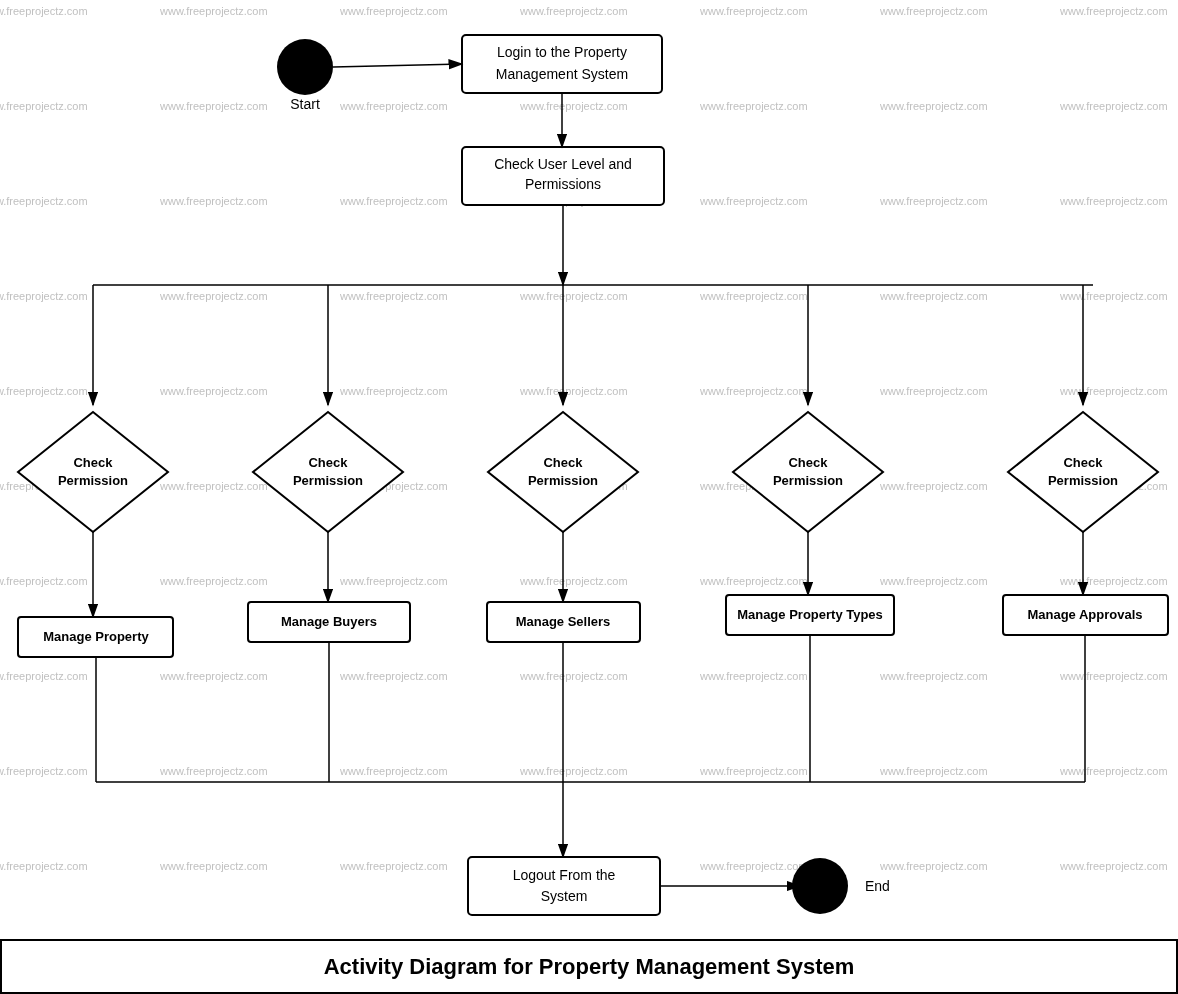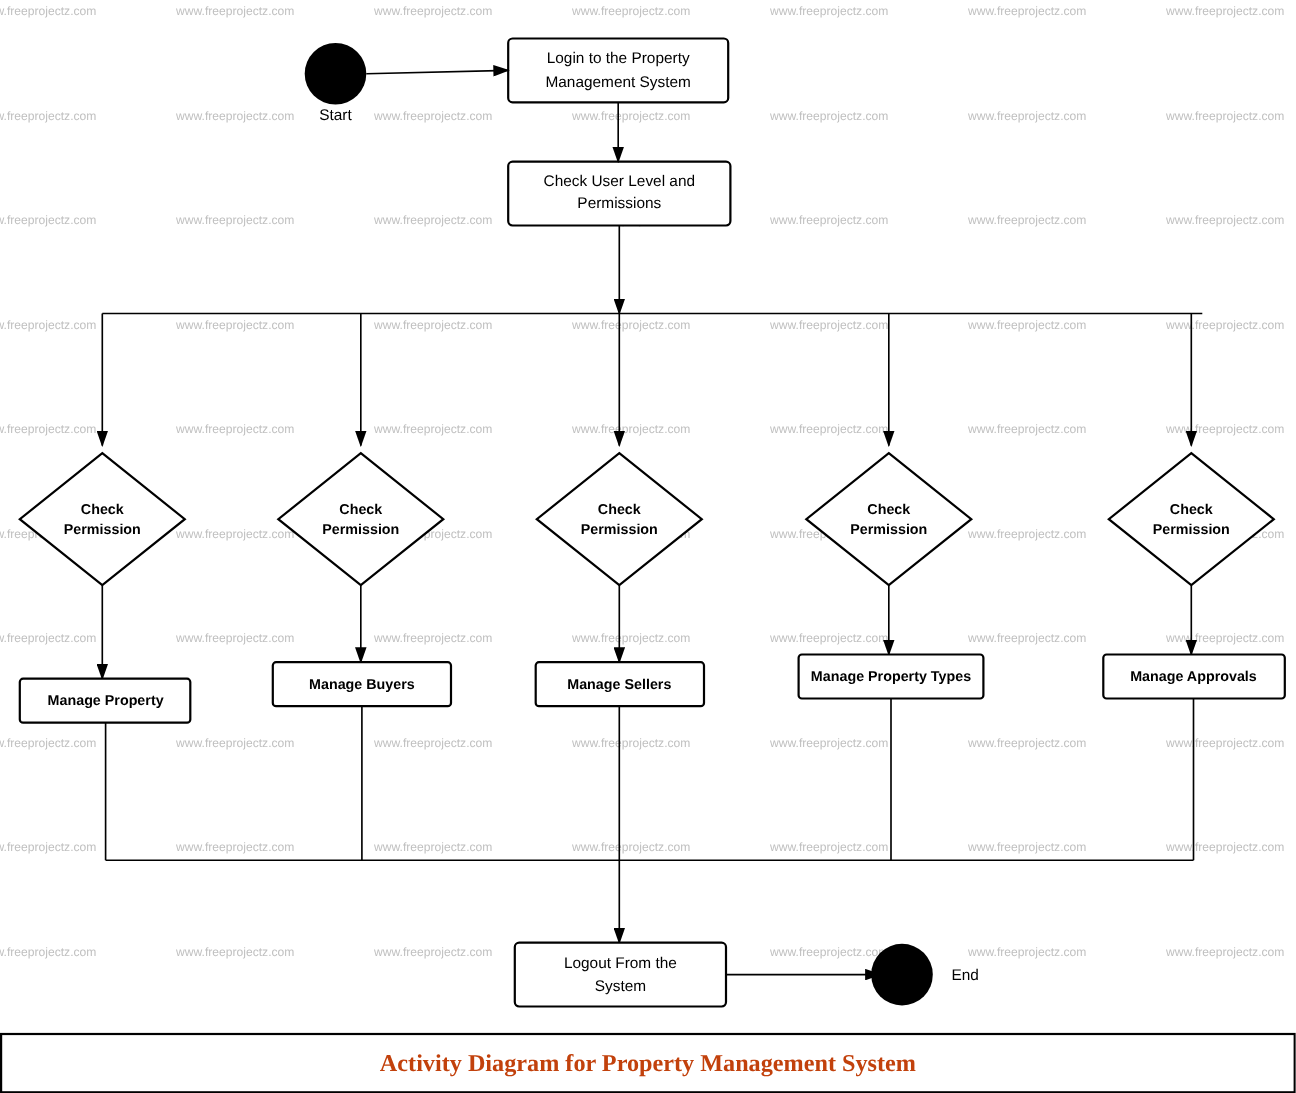--- a/index.html
+++ b/index.html
@@ -52,22 +52,22 @@
       border: 2px solid #000;
       display: flex;
       align-items: center;
       justify-content: center;
       background: #fff;
       z-index: 2;
     }
     .title-bar span {
       font-size: 22px;
       font-weight: bold;
-      font-family: Liberation Serif, serif;
-      color: #c2410c;
+      font-family: Liberation Sans, sans-serif;
+      color: #000000;
     }
   </style>
 </head>
 <body>
 
 <div class="watermark-container">
   <span class="watermark-text" style="left: -20px; top: 5px;">www.freeprojectz.com</span>
     <span class="watermark-text" style="left: 160px; top: 5px;">www.freeprojectz.com</span>
     <span class="watermark-text" style="left: 340px; top: 5px;">www.freeprojectz.com</span>
     <span class="watermark-text" style="left: 520px; top: 5px;">www.freeprojectz.com</span>

